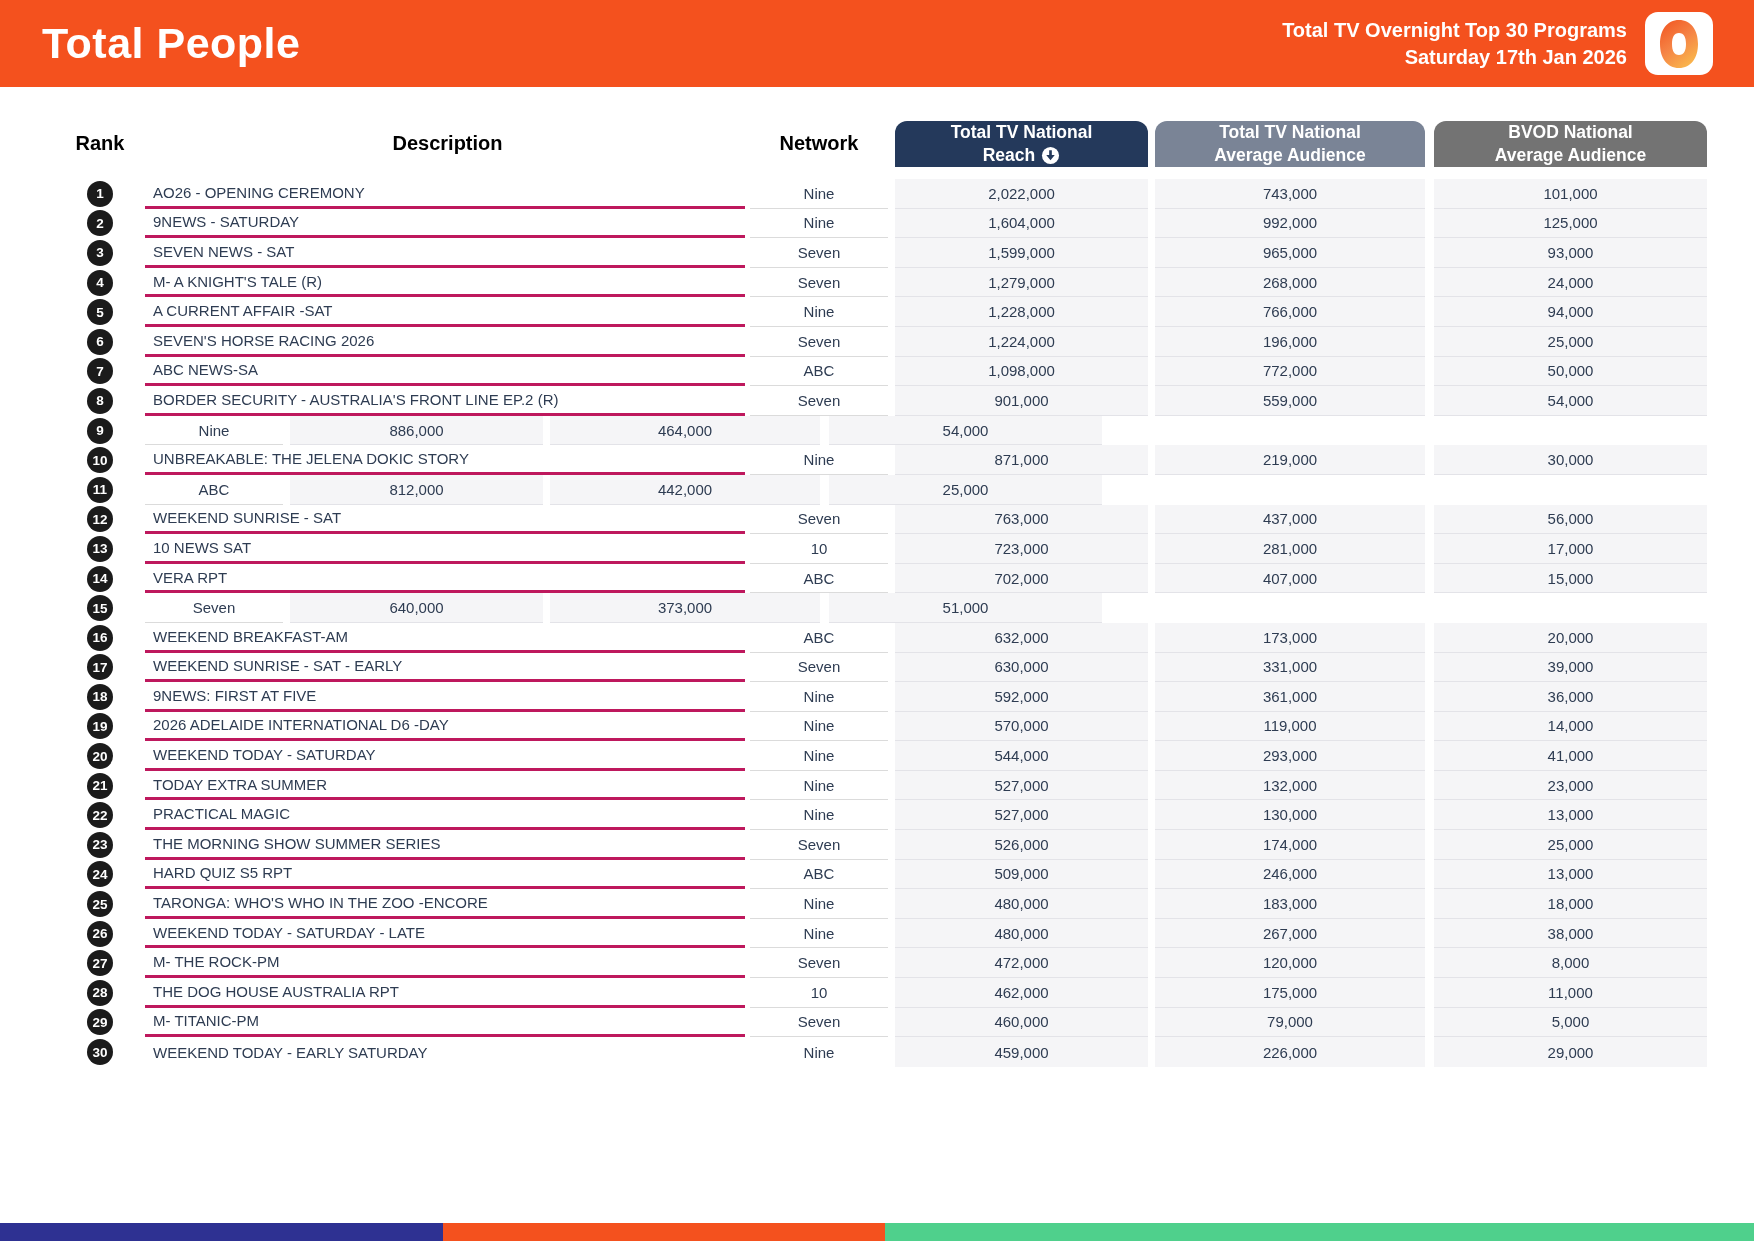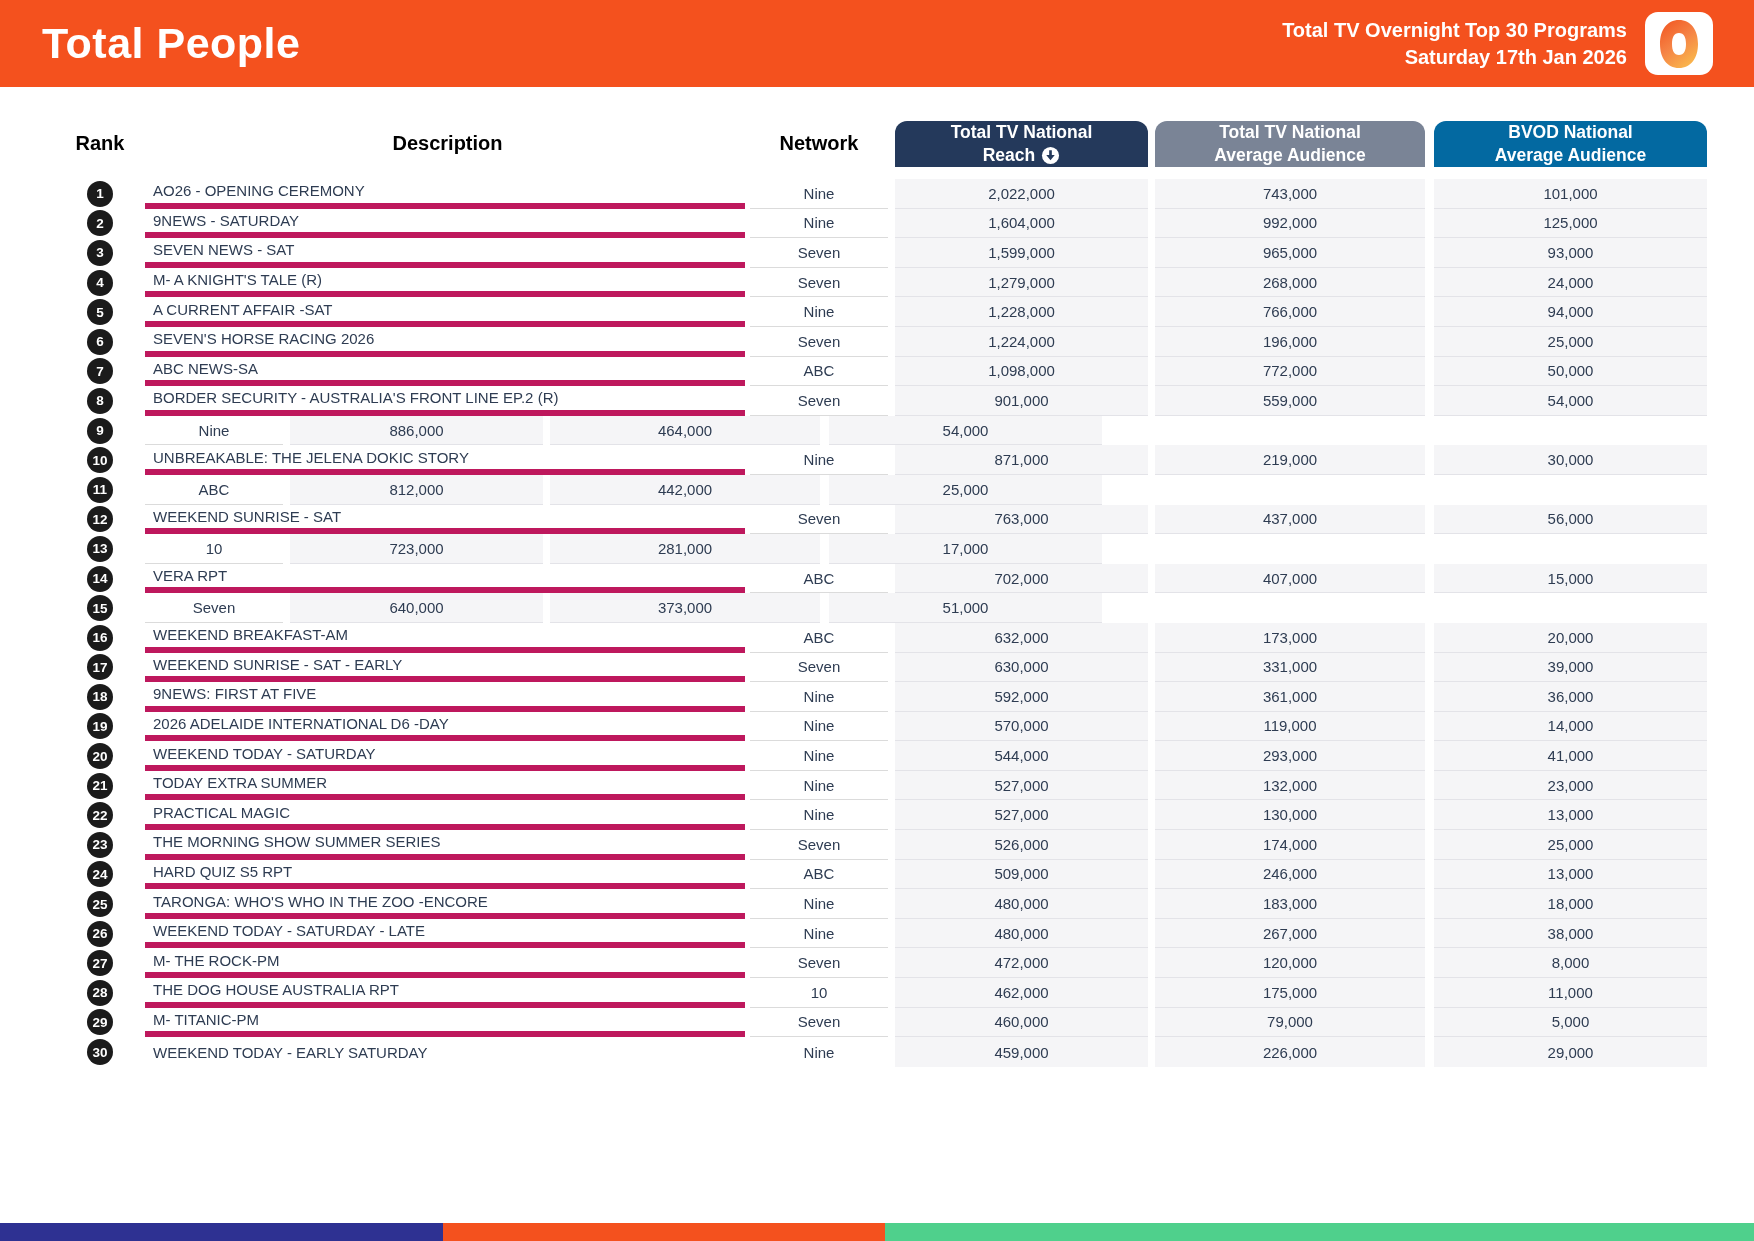--- a/index.html
+++ b/index.html
@@ -57,38 +57,38 @@
   .sp9{width:9px;}
   .hcell{
     display:flex;flex-direction:column;align-items:center;justify-content:center;
     color:#ffffff;font-size:17.5px;font-weight:bold;line-height:23px;
     border-radius:12px 12px 0 0;
     text-align:center;
     cursor:default;
   }
   .h-reach{width:253px;background:#24395B;}
   .h-avg{width:270px;background:#7A8496;}
-  .h-bvod{width:273px;background:#0369a1;}
+  .h-bvod{width:273px;background:#737373;}
   .hline2{display:flex;align-items:center;gap:6px;justify-content:center;}
   .sort-icon{width:19px;height:19px;display:block;}
   
   .body-row{display:flex;align-items:stretch;height:29.6px;}
   .c-rank{width:90px;display:flex;align-items:center;justify-content:center;}
   .badge{
     width:26px;height:26px;border-radius:50%;
     background:#1B1B1B;color:#ffffff;
     font-size:13.5px;font-weight:bold;
     display:flex;align-items:center;justify-content:center;
   }
   .c-desc{
     width:600px;margin-right:5px;
     display:flex;align-items:center;
     padding-left:8px;box-sizing:border-box;
     font-size:15px;color:#2E3C52;
-    border-bottom:6px solid #be185d;
+    border-bottom:3px solid #be185d;
     white-space:nowrap;overflow:hidden;
   }
   .c-net{
     width:138px;
     display:flex;align-items:center;justify-content:center;
     font-size:15px;color:#2E3C52;
     border-bottom:1px solid #DBDBDB;
   }
   .c-num{
     display:flex;align-items:center;justify-content:center;
@@ -330,20 +330,21 @@
     <div class="sp7"></div>
     <div class="c-num c-avg">437,000</div>
     <div class="sp9"></div>
     <div class="c-num c-bvod">56,000</div>
   </div>
 
   <div class="body-row">
     <div class="c-rank">
       <span class="badge">13</span>
     </div>
+    <div class="c-desc">10 NEWS SAT</div>
     <div class="c-net">10</div>
     <div class="sp7"></div>
     <div class="c-num c-reach">723,000</div>
     <div class="sp7"></div>
     <div class="c-num c-avg">281,000</div>
     <div class="sp9"></div>
     <div class="c-num c-bvod">17,000</div>
   </div>
 
   <div class="body-row">

